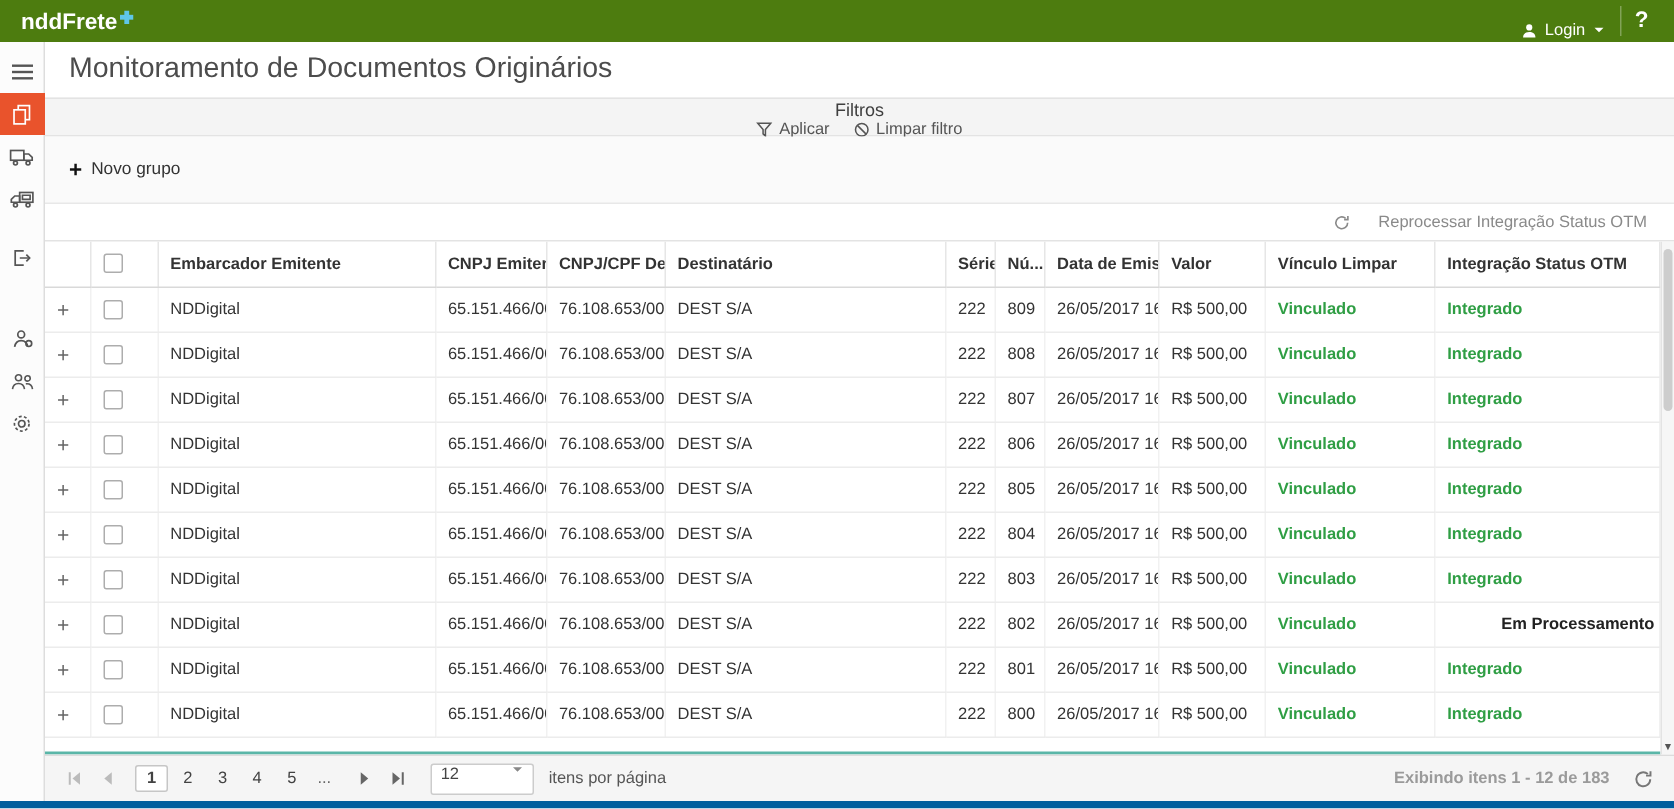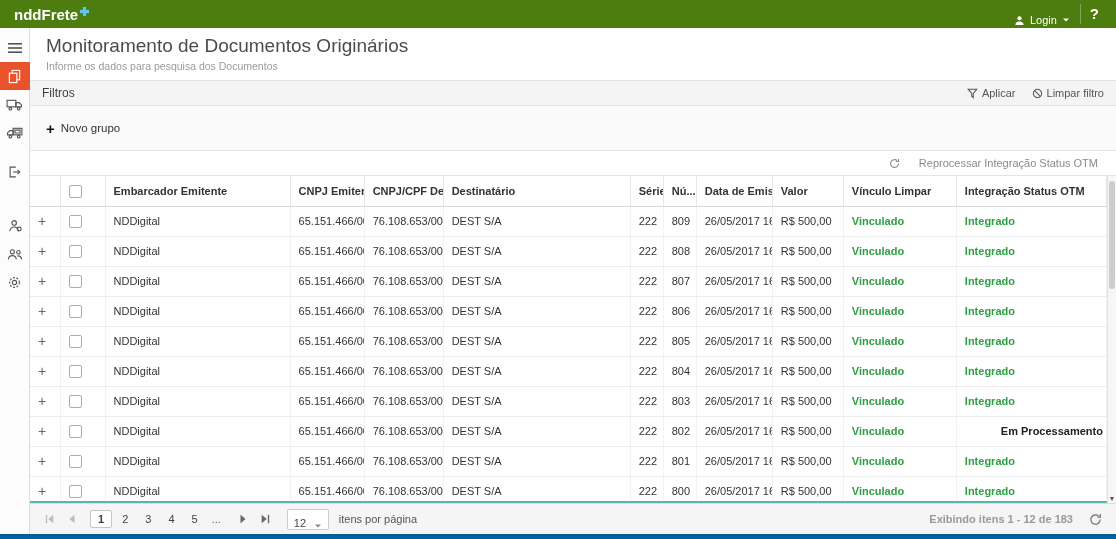--- a/index.html
+++ b/index.html
@@ -22,21 +22,21 @@
   .gap-sm { margin-top:12px; }
   .gap-lg { margin-top:26px; }
 
   .main { flex:1; display:flex; flex-direction:column; min-width:0; }
 
   .page-header { padding:7px 0 4px 16px; }
   .page-header h1 { font-size:19px; font-weight:400; color:#4c4c4c; }
   .subtitle { font-size:10.5px; color:#9b9b9b; margin-top:3px; }
 
   .filters-bar { height:26px; background:#f4f4f4; border-top:1px solid #e3e3e3; border-bottom:1px solid #e3e3e3;
-    display:flex; align-items:center; justify-content:space-between; padding:0 12px; font-size:12px; color:#3f3f3f; margin-top:4px; }
+    display:flex; align-items:center; justify-content:space-between; padding:0 12px; font-size:12px; color:#3f3f3f; margin-top:4px;flex-direction:column; }
   .filters-actions { display:flex; gap:16px; font-size:11px; color:#555; }
   .filters-actions a { display:flex; align-items:center; gap:4px; cursor:pointer;text-align:right; }
 
   .group-bar { height:45px; background:#fafafa; border-bottom:1px solid #e8e8e8; display:flex; align-items:center; padding-left:16px; }
   .new-group { display:flex; align-items:center; gap:6px; font-size:11.5px; color:#333; background:none; border:none; cursor:pointer; font-family:inherit; }
   .new-group .plus { font-size:15px; font-weight:bold; color:#111; line-height:1; }
 
   .grid-toolbar { height:24px; display:flex; align-items:center; justify-content:flex-end; padding-right:18px; font-size:11px; color:#8a8a8a; }
   .grid-toolbar a { display:flex; gap:19px; align-items:center; cursor:pointer; }
 
@@ -59,22 +59,22 @@
   .vdown { position:absolute; bottom:1px; left:0; width:8px; text-align:center; font-size:7px; color:#555; cursor:pointer; }
 
   
   .pager { height:31px; background:#f5f5f5; border-top:1px solid #dcdcdc; display:flex; align-items:center; padding:0 10px; gap:2px; font-size:11px; color:#555; }
   .pnav { width:20px; height:20px; display:flex; align-items:center; justify-content:center; cursor:pointer; }
   .pnav.disabled { opacity:.4; cursor:default; }
   .pages { display:flex; align-items:center; gap:3px; margin:0 6px; }
   .page { padding:2px 7px; cursor:pointer; color:#424242; }
   .page.current { background:#fff; border:1px solid #c6c6c6; border-radius:2px; font-weight:bold; }
   .ellipsis { padding:2px 4px; color:#666; cursor:pointer; }
-  .psize { margin-left:10px; width:42px; height:21px; border:1px solid #ccc; border-radius:2px; background:#fff;
-    display:flex; align-items:flex-end; justify-content:space-between; padding:0 6px; cursor:pointer; color:#444; }
+  .psize { margin-left:10px; width:69px; height:21px; border:1px solid #ccc; border-radius:2px; background:#fff;
+    display:flex; align-items:flex-start; justify-content:space-between; padding:0 6px; cursor:pointer; color:#444; }
   .plabel { margin-left:8px; color:#555; }
   .pright { margin-left:auto; display:flex; align-items:flex-start; gap:16px; color:#9a9a9a; padding-right:4px;font-weight:bold; }
   .prefresh { cursor:pointer; display:flex; align-items:center; }
 
   .bottom-strip { height:5px; background:#005e9d; width:1116px; }
 </style>
 </head>
 <body>
 
 <header class="topbar">
@@ -162,21 +162,20 @@
           <circle cx="8" cy="8" r="2.3"></circle>
           <circle cx="8" cy="8" r="5.2" stroke-dasharray="2.1 1.6"></circle>
         </svg>
     </div>
   </nav>
 
   <main class="main">
 
     <div class="page-header">
       <h1>Monitoramento de Documentos Originários</h1>
-      <div class="subtitle">Informe os dados para pesquisa dos Documentos</div>
     </div>
 
     <div class="filters-bar">
       <span>Filtros</span>
       <div class="filters-actions">
         <a>
           <svg width="11" height="11" viewBox="0 0 14 14" fill="none" stroke="#555" stroke-width="1.3">
               <path d="M1.5 1.5h11L8 6.8v5.5L6 10.5V6.8z"></path>
             </svg>
           <span>Aplicar</span>

